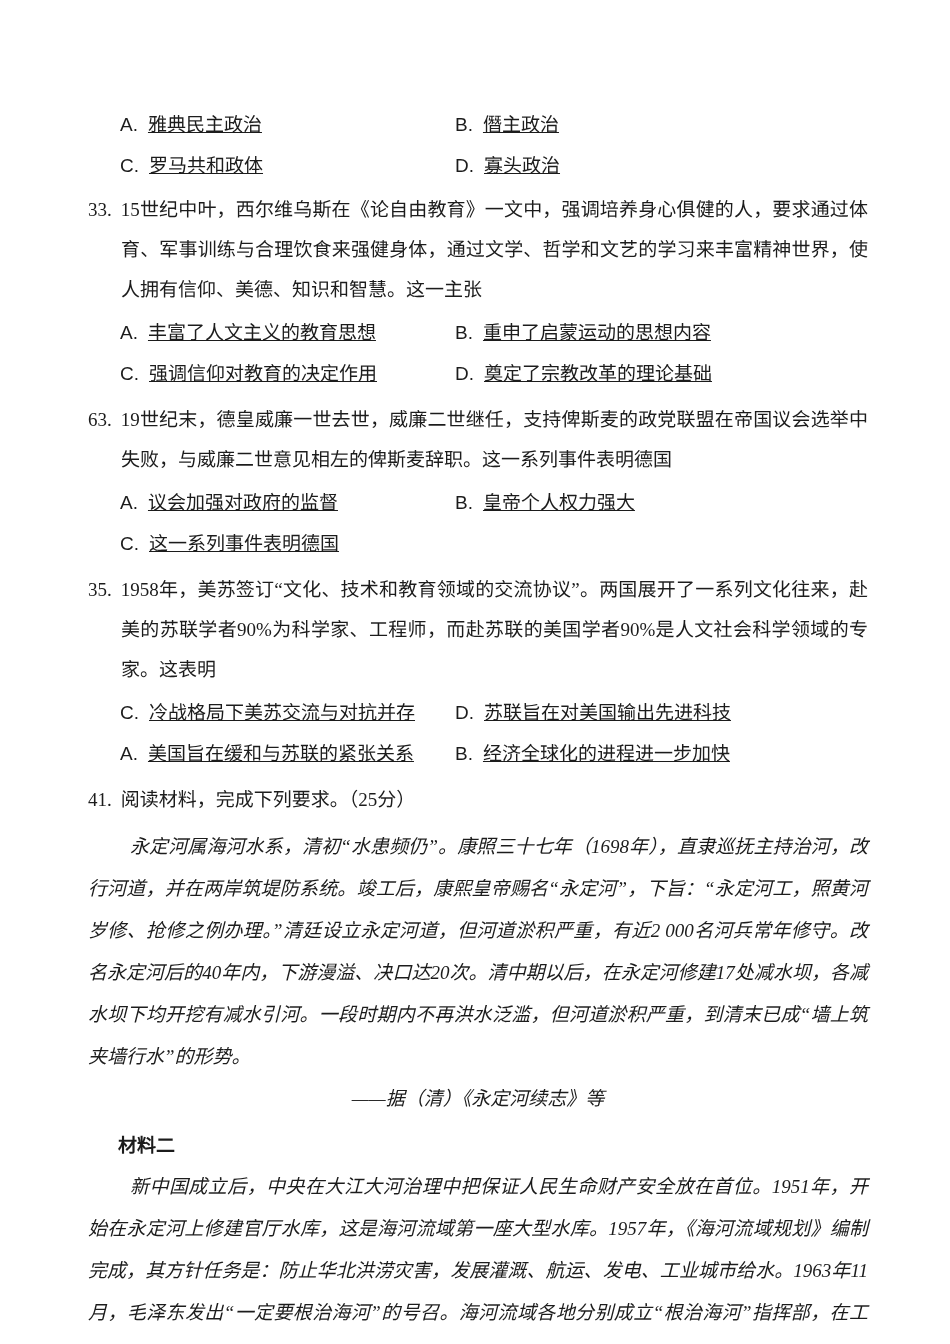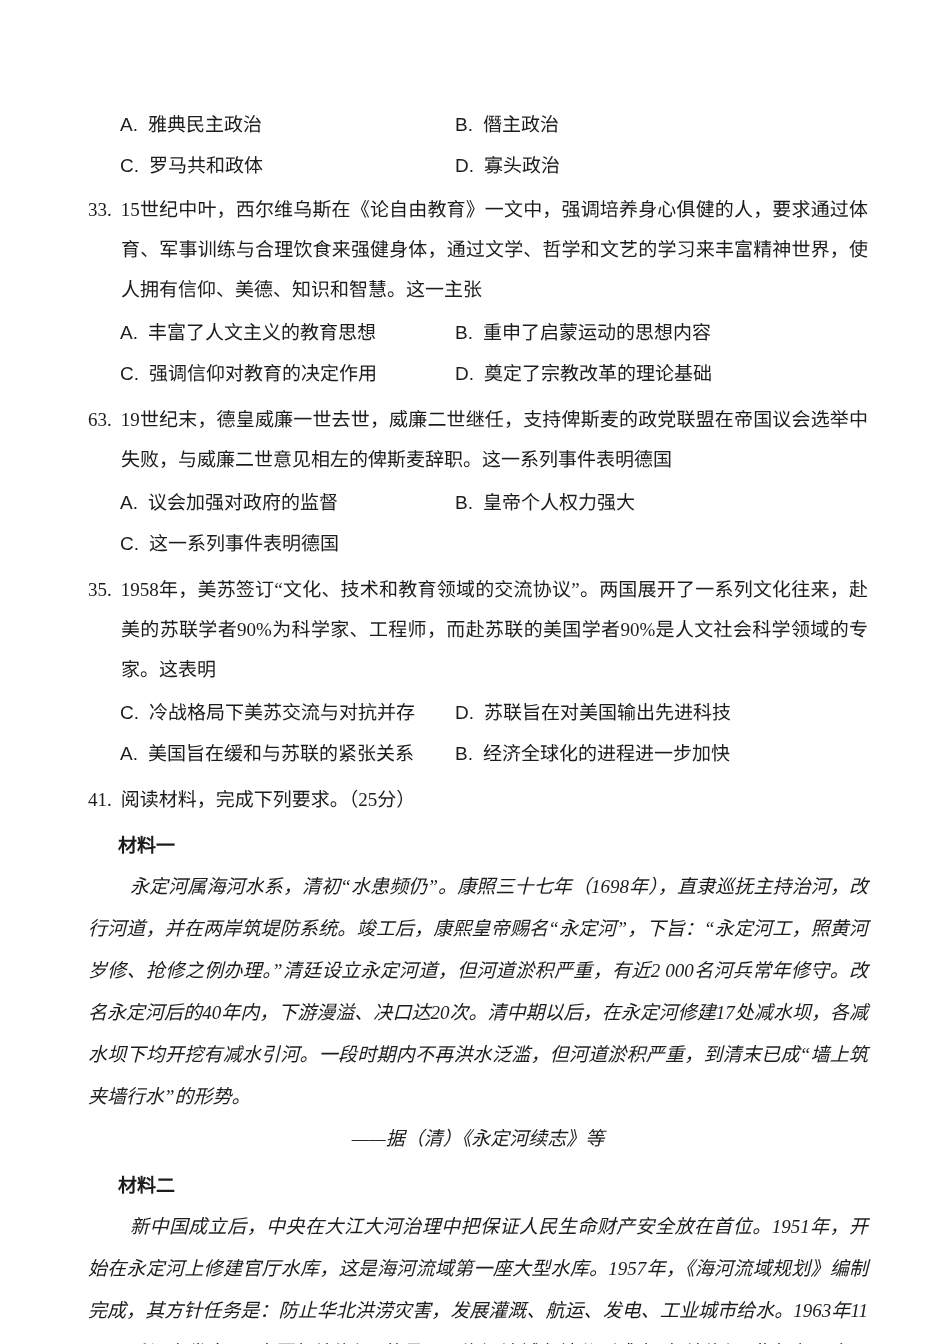--- a/index.html
+++ b/index.html
@@ -16,20 +16,21 @@
   }
   .page {
     box-sizing: border-box;
     width: 950px;
     padding: 104px 82px 0 88px;
   }
   
   .opt-block {
     padding-left: 32px;
     font-size: 19px;
+    text-decoration: underline;
   }
   .opt-row {
     display: flex;
     line-height: 41px;
   }
   .opt {
     display: block;
   }
   .opt.first {
     width: 335px;
@@ -174,21 +175,20 @@
     </div>
   </div>
 
   <div class="question q41">
     <p class="stem">
       <span class="q-num">41.</span><span>阅读材料，完成下列要求。（25分）</span>
     </p>
   </div>
 
   <div class="material">
-    <div class="material-label">材料一</div>
     <p class="material-text">永定河属海河水系，清初“水患频仍”。康照三十七年（1698年），直隶巡抚主持治河，改行河道，并在两岸筑堤防系统。竣工后，康熙皇帝赐名“永定河”，下旨：“永定河工，照黄河岁修、抢修之例办理。”清廷设立永定河道，但河道淤积严重，有近2 000名河兵常年修守。改名永定河后的40年内，下游漫溢、决口达20次。清中期以后，在永定河修建17处减水坝，各减水坝下均开挖有减水引河。一段时期内不再洪水泛滥，但河道淤积严重，到清末已成“墙上筑夹墙行水”的形势。</p>
     <p class="material-source">——据（清）《永定河续志》等</p>
   </div>
 
   <div class="material">
     <div class="material-label">材料二</div>
     <p class="material-text">新中国成立后，中央在大江大河治理中把保证人民生命财产安全放在首位。1951年，开始在永定河上修建官厅水库，这是海河流域第一座大型水库。1957年，《海河流域规划》编制完成，其方针任务是：防止华北洪涝灾害，发展灌溉、航运、发电、工业城市给水。1963年11月，毛泽东发出“一定要根治海河”的号召。海河流域各地分别成立“根治海河”指挥部，在工程实施中采取了“集中力量打歼灭战”的方针。“根治海河”前期，每年用在水利建设上的劳动力达百万以上。骨干工程在用工与治理顺序上实现了各省市的团结协作。经不懈治理，海河流域的洪涝等自然灾害得到有效控</p>
   </div>
 
 </div>

